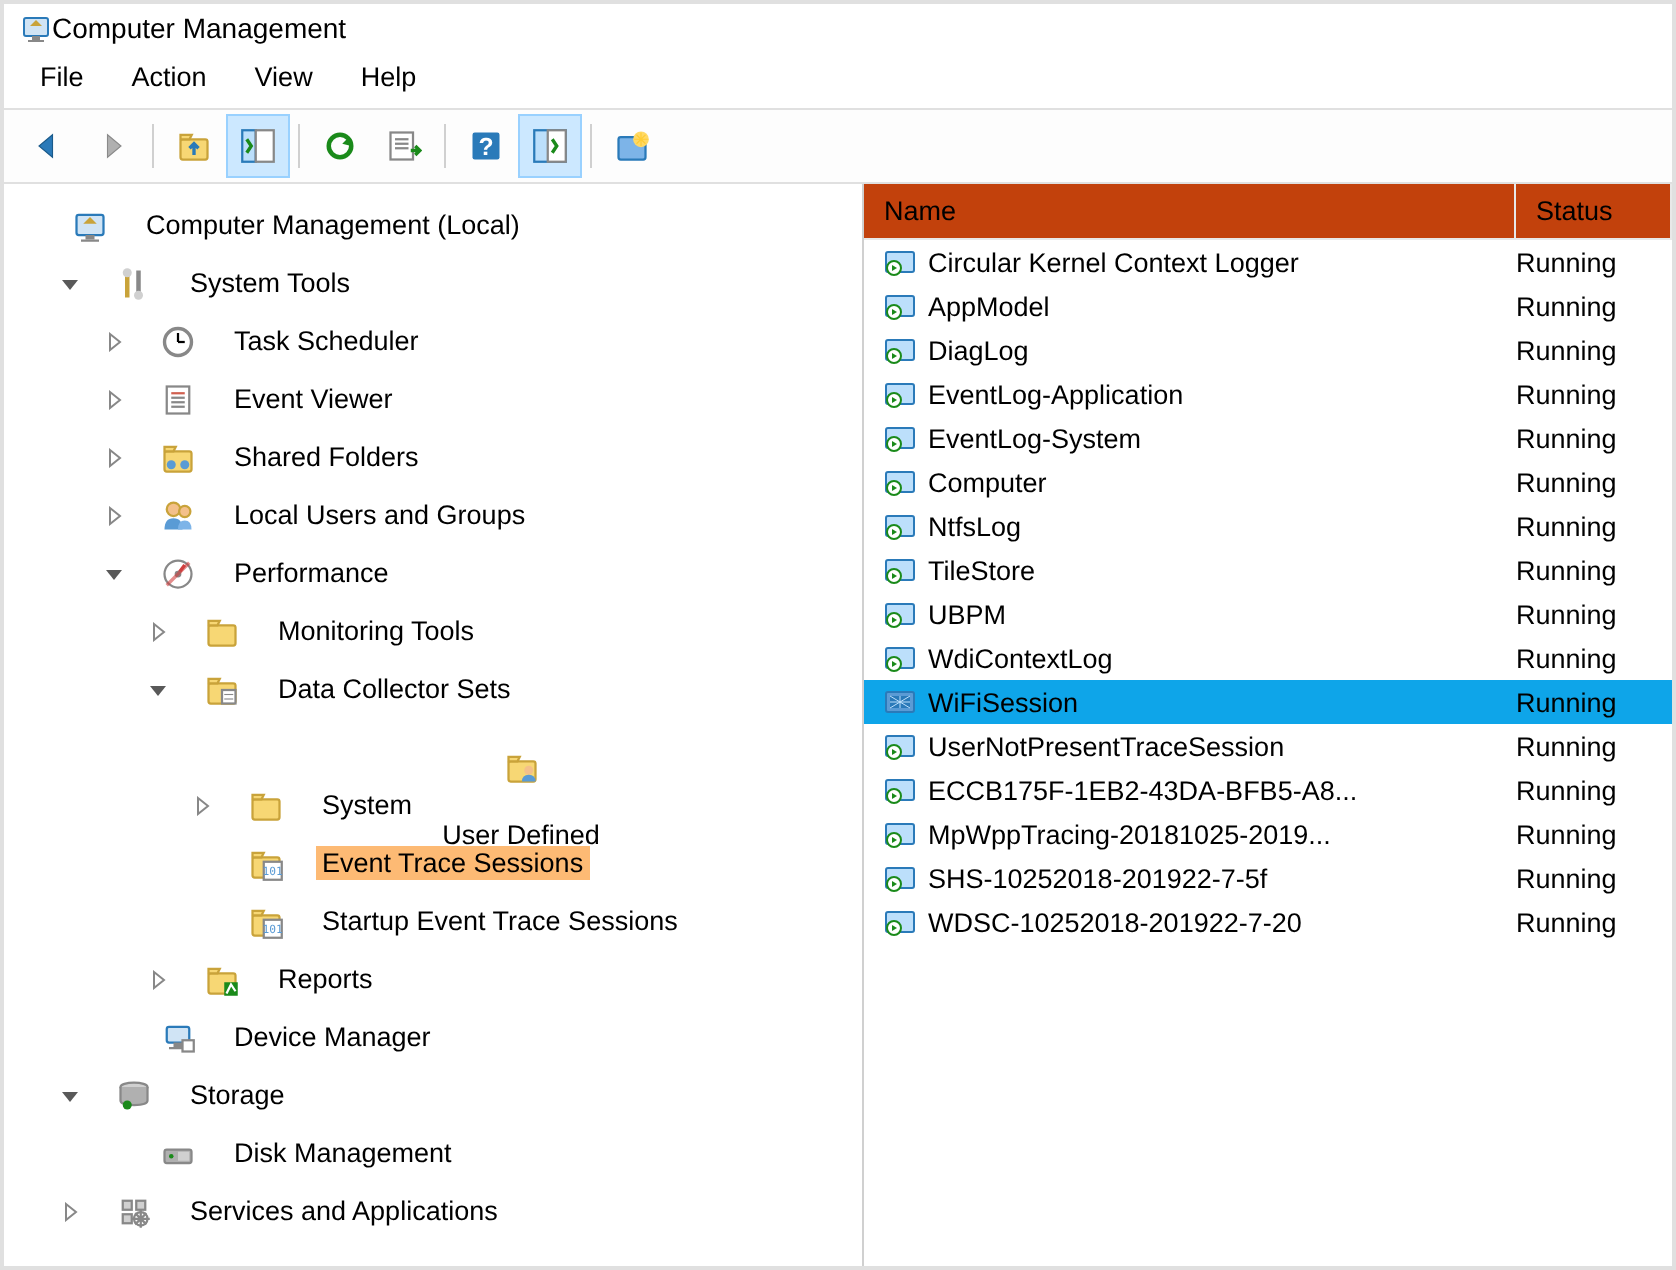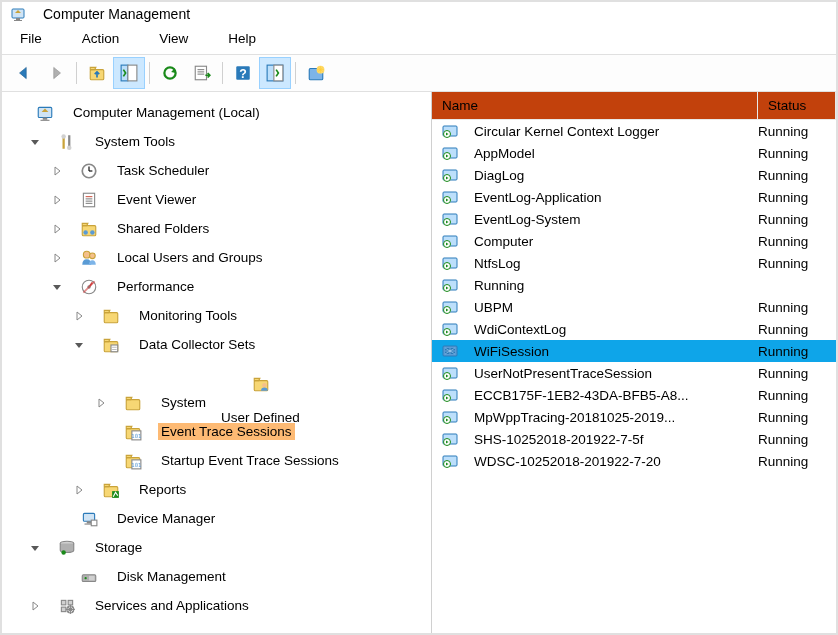--- a/index.html
+++ b/index.html
@@ -1,35 +1,35 @@
 <!DOCTYPE html>
 <html><head>
 <meta charset="utf-8">
 <style>
   * { box-sizing: border-box; }
   html, body { margin: 0; padding: 0; font-family: "Segoe UI", Tahoma, sans-serif; font-size: 13.5px; color: #000; background: #fff; }
   .window { width: 838px; height: 635px; border: 2px solid #e0e0e0; display: flex; flex-direction: column; overflow: hidden; }
-  .titlebar { display: flex; align-items: center; padding: 4px 8px 2px; gap: 17px; border-bottom: 1px solid #fff; }
+  .titlebar { display: flex; align-items: center; padding: 4px 8px 2px; gap: 0; border-bottom: 1px solid #fff; }
   .title-icon { width: 16px; height: 16px; }
   .title-text { font-size: 14px; }
-  .menubar { display: flex; gap: 20px; padding: 4px 8px 6px; }
+  .menubar { display: flex; gap: 4px; padding: 4px 8px 6px; }
   .menubar .menu-item { padding: 2px 10px; cursor: default; }
   .toolbar { display: flex; align-items: center; padding: 3px 6px; gap: 0; border-top: 1px solid #e0e0e0; border-bottom: 1px solid #e0e0e0; background: #fdfdfd; }
   .tool-btn { width: 30px; height: 30px; display: flex; align-items: center; justify-content: center; cursor: default; margin: 0 1px; }
   .tool-btn.active { background: #cce8ff; outline: 1px solid #99d1ff; }
   .tool-sep { width: 1px; height: 22px; background: #d0d0d0; margin: 0 4px; }
   .body { flex: 1; display: flex; overflow: hidden; }
   .tree-pane { width: 430px; border-right: 1px solid #d0d0d0; overflow: auto; padding: 6px 4px; }
   .list-pane { flex: 1; display: flex; flex-direction: column; overflow: hidden; }
   .list-header { display: flex; border-bottom: 1px solid #e8e8e8; background: #c2410c; }
   .list-header .col { padding: 6px 10px; border-right: 1px solid #e8e8e8; font-weight: 400; }
   .col-name { flex: 1; }
   .col-status { width: 78px; }
   .list-body { flex: 1; overflow: auto; }
-  .list-row { display: flex; align-items: center; padding: 3px 10px; gap: 16px; }
+  .list-row { display: flex; align-items: center; padding: 3px 10px; gap: 6px; }
   .list-row .name { flex: 1; white-space: nowrap; overflow: hidden; text-overflow: ellipsis; }
   .list-row .status { width: 68px; }
   .list-row.selected { background: #0ea5e9; }
   .row-icon { width: 16px; height: 16px; flex-shrink: 0; }
   .tree-row { display: flex; align-items: center; height: 29px; gap: 16px; white-space: nowrap; }
   .tree-row .caret { width: 14px; height: 14px; display: flex; align-items: center; justify-content: center; color: #666; cursor: default; font-size: 10px; }
   .tree-row .caret.hidden { visibility: hidden; }
   .tree-row .node-icon { width: 18px; height: 18px; display: flex; align-items: center; justify-content: center; }
   .tree-row .label-text { cursor: default; padding: 1px 3px; }
   .tree-row.selected .label-text { background: #fdba74; }
@@ -522,20 +522,21 @@
     <svg class="row-icon" viewBox="0 0 16 16">
               <use href="#ic-trace-running"></use>
             </svg>
     <span class="name">NtfsLog</span>
     <span class="status">Running</span>
           </div>
           <div class="list-row">
     <svg class="row-icon" viewBox="0 0 16 16">
               <use href="#ic-trace-running"></use>
             </svg>
+    <span class="name">TileStore</span>
     <span class="status">Running</span>
           </div>
           <div class="list-row">
     <svg class="row-icon" viewBox="0 0 16 16">
               <use href="#ic-trace-running"></use>
             </svg>
     <span class="name">UBPM</span>
     <span class="status">Running</span>
           </div>
           <div class="list-row">

